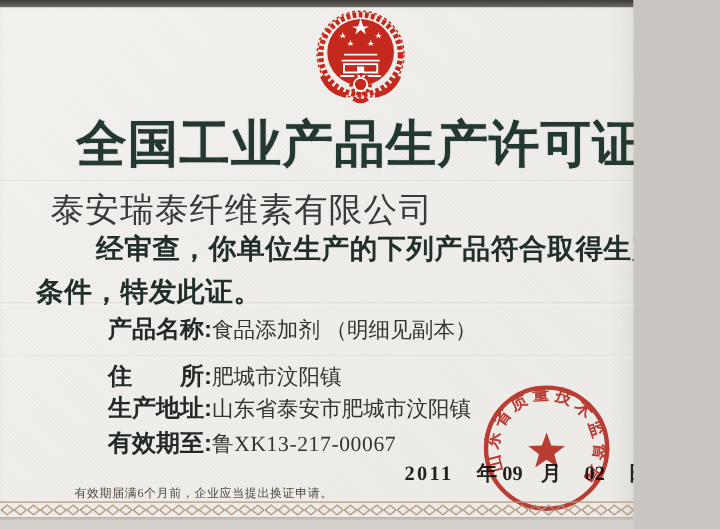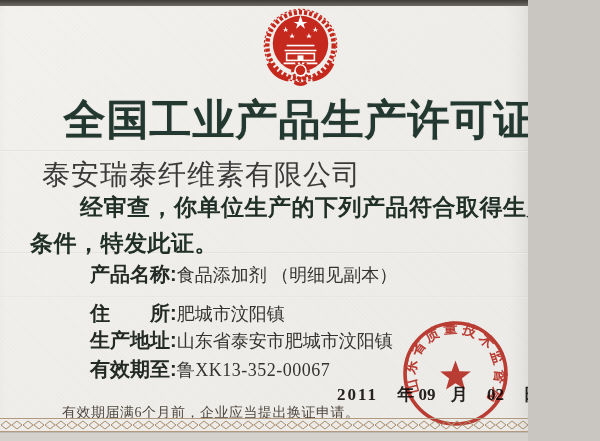--- a/index.html
+++ b/index.html
@@ -48,21 +48,21 @@
   .field .lab{
     font-family:"Liberation Sans","DejaVu Sans",sans-serif;
     font-weight:bold;font-size:20px;color:#232a26;
   }
   .field .val{font-size:18px;color:#33332f;}
   .f0{top:261px}.f1{top:300px}.f2{top:327px}.f3{top:356px}.f4{top:381px}
   .f3 .val{letter-spacing:.5px;}
 
   .footnote{
     position:absolute;left:62px;top:404px;
-    font-size:14px;color:#4e473f;letter-spacing:.5px;
+    font-size:10px;color:#4e473f;letter-spacing:.5px;
   }
 
   .date-line{
     position:absolute;left:337px;top:383px;white-space:nowrap;
     font-weight:bold;font-size:17px;color:#26221f;
   }
   .date-line span{display:inline-block;}
   .d-year{letter-spacing:2px;}
   .d-yu{margin-left:15px;}
   .d-month{}
@@ -123,21 +123,21 @@
   <div class="field f0">
     <span class="lab">产品名称:</span><span class="val">食品添加剂 （明细见副本）</span>
   </div>
   <div class="field f1">
     <span class="lab">住　　所:</span><span class="val">肥城市汶阳镇</span>
   </div>
   <div class="field f2">
     <span class="lab">生产地址:</span><span class="val">山东省泰安市肥城市汶阳镇</span>
   </div>
   <div class="field f3">
-    <span class="lab">有效期至:</span><span class="val">鲁XK13-352-00067</span>
+    <span class="lab">有效期至:</span><span class="val">鲁XK13-217-00067</span>
   </div>
 
   <div class="footnote">有效期届满6个月前，企业应当提出换证申请。</div>
 
   <div class="date-line">
     <span class="d-year">2011</span>
     <span class="d-yu">年</span>
     <span class="d-month">09</span>
     <span class="d-mu">月</span>
     <span class="d-day">02</span>

